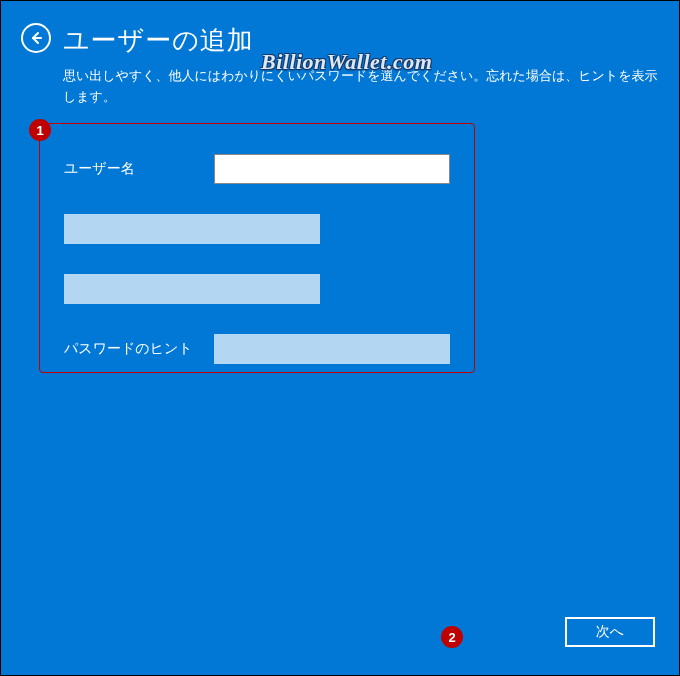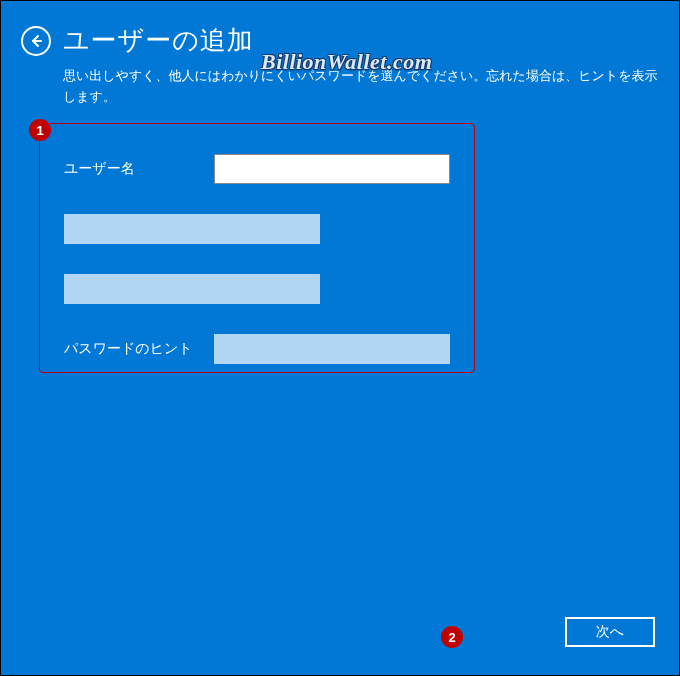--- a/index.html
+++ b/index.html
@@ -8,21 +8,20 @@
     height: 676px;
     background: #0178d6;
     font-family: "Meiryo", "Yu Gothic", sans-serif;
     color: #ffffff;
     position: relative;
     overflow: hidden;
     border: 1px solid #000;
   }
   .header {
     display: flex;
-    align-items: center;
     padding: 22px 36px 8px 20px;
   }
   .back-btn {
     width: 30px;
     height: 30px;
     border: 2px solid #fff;
     border-radius: 50%;
     display: flex;
     align-items: center;
     justify-content: center;

